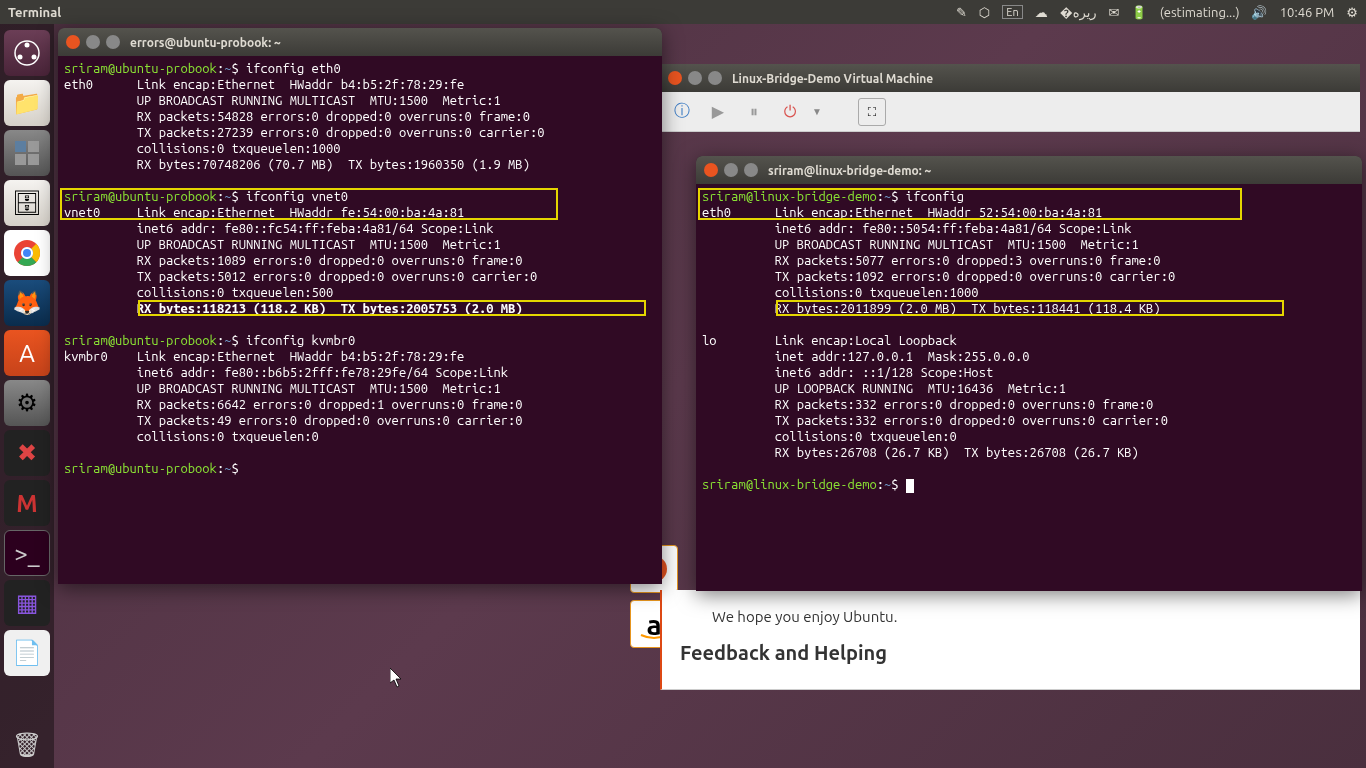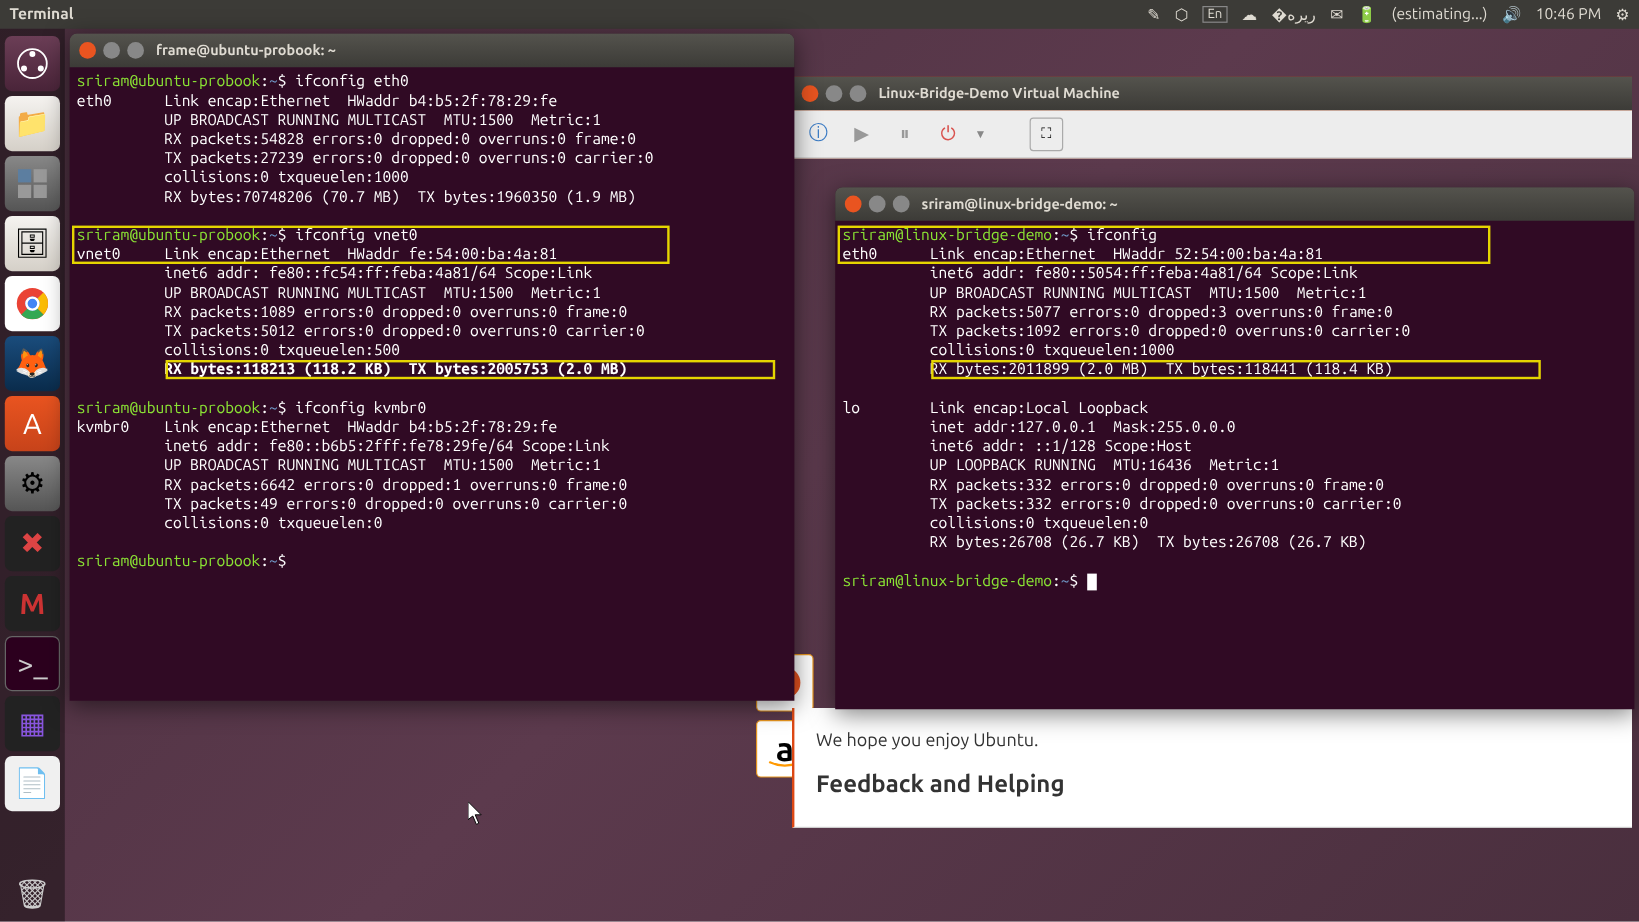--- a/index.html
+++ b/index.html
@@ -64,21 +64,21 @@
   color: #fff;
 }
 .prompt-user { color: #8ae234; }
 .prompt-path { color: #729fcf; }
 .term-line { white-space: pre; }
 .highlight-yellow { border: 2px solid #e5d500; display: inline-block; }
 .highlight-white { border: 2px solid #fff; display: inline-block; }
 
 .vm-window {
   position: absolute; left: 660px; top: 64px; width: 700px;
-  background: #c2410c;
+  background: #fde047;
 }
 .vm-titlebar {
   height: 28px; background: linear-gradient(#54534d, #3c3b37);
   display: flex; align-items: center; padding: 0 8px;
   font-size: 12px; color: #dfdbd2; font-weight: bold;
 }
 .vm-toolbar {
   height: 40px; background: #ededed; border-bottom: 1px solid #ccc;
   display: flex; align-items: center; padding: 0 8px; gap: 8px;
 }
@@ -195,32 +195,32 @@
     </svg>
   </div>
 <div class="amazon-tile">
     <span>a</span>
     <svg width="30" height="8" style="position:absolute;bottom:6px;">
       <path d="M2 2 Q15 8 28 2" stroke="#ff9900" stroke-width="2" fill="none"></path>
     </svg>
   </div>
 
 <div class="vm-browser" style="border-left:2px solid #dd4814;border-bottom:1px solid #ccc;">
-  <p style="font-size:15px;color:#333;margin-bottom:16px;">We hope you enjoy Ubuntu.</p>
+  <p style="font-size:15px;color:#333;margin-bottom:16px;margin-left:32px;">We hope you enjoy Ubuntu.</p>
   <h2 style="font-size:20px;font-weight:bold;color:#333;">Feedback and Helping</h2>
 </div>
 
 <div class="terminal-window" style="left:58px;top:28px;width:604px;height:556px;">
   <div class="term-titlebar">
     <div class="window-controls">
       <div class="win-btn win-close"></div>
       <div class="win-btn win-min"></div>
       <div class="win-btn win-max"></div>
     </div>
-    <span>frame@ubuntu-probook: ~</span>
+    <span>errors@ubuntu-probook: ~</span>
   </div>
   <div class="term-body">
     <div class="term-line"><span class="prompt-user">sriram@ubuntu-probook</span>:<span class="prompt-path">~</span>$ <span>ifconfig eth0</span></div>
     <div class="term-line">eth0      Link encap:Ethernet  HWaddr b4:b5:2f:78:29:fe  </div>
     <div class="term-line">          UP BROADCAST RUNNING MULTICAST  MTU:1500  Metric:1</div>
     <div class="term-line">          RX packets:54828 errors:0 dropped:0 overruns:0 frame:0</div>
     <div class="term-line">          TX packets:27239 errors:0 dropped:0 overruns:0 carrier:0</div>
     <div class="term-line">          collisions:0 txqueuelen:1000 </div>
     <div class="term-line">          RX bytes:70748206 (70.7 MB)  TX bytes:1960350 (1.9 MB)</div>
     <div class="term-line">&nbsp;</div>

